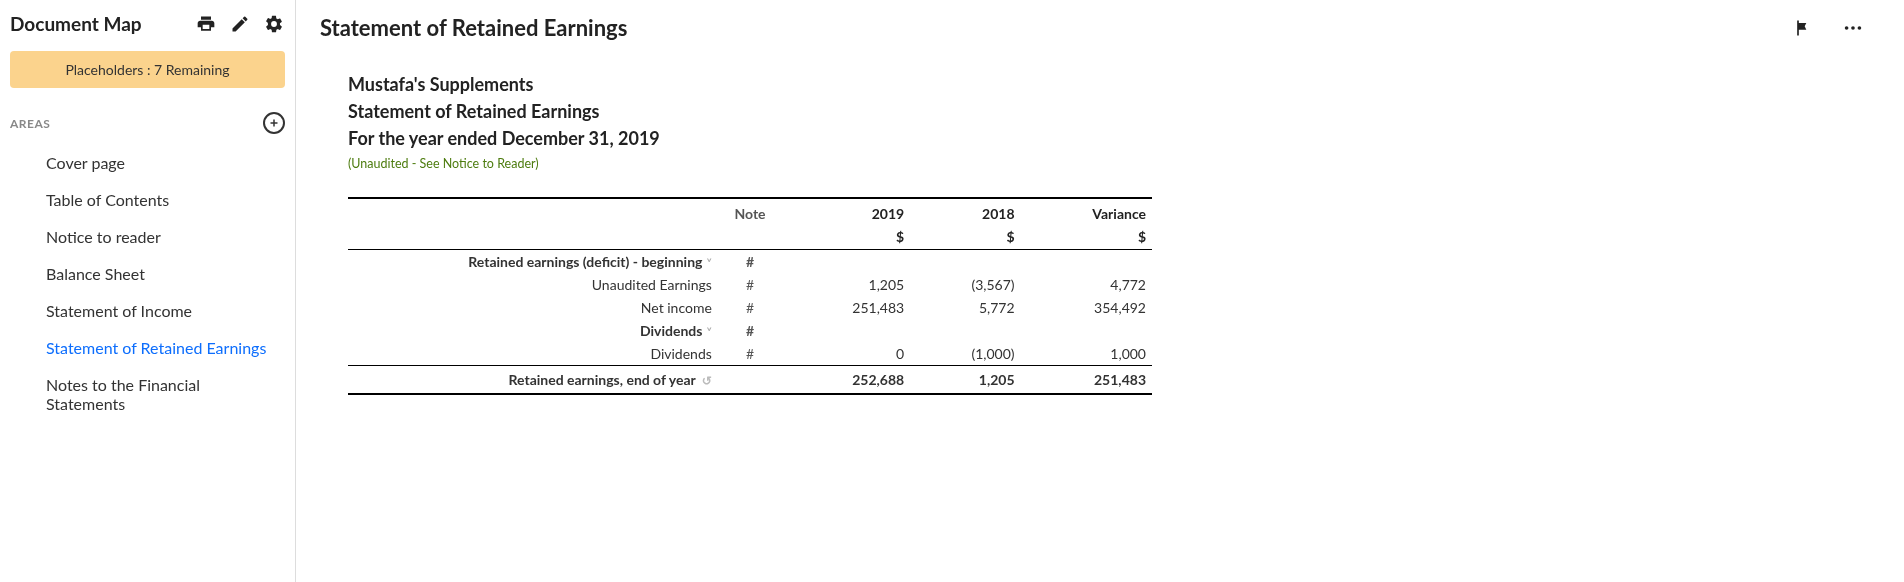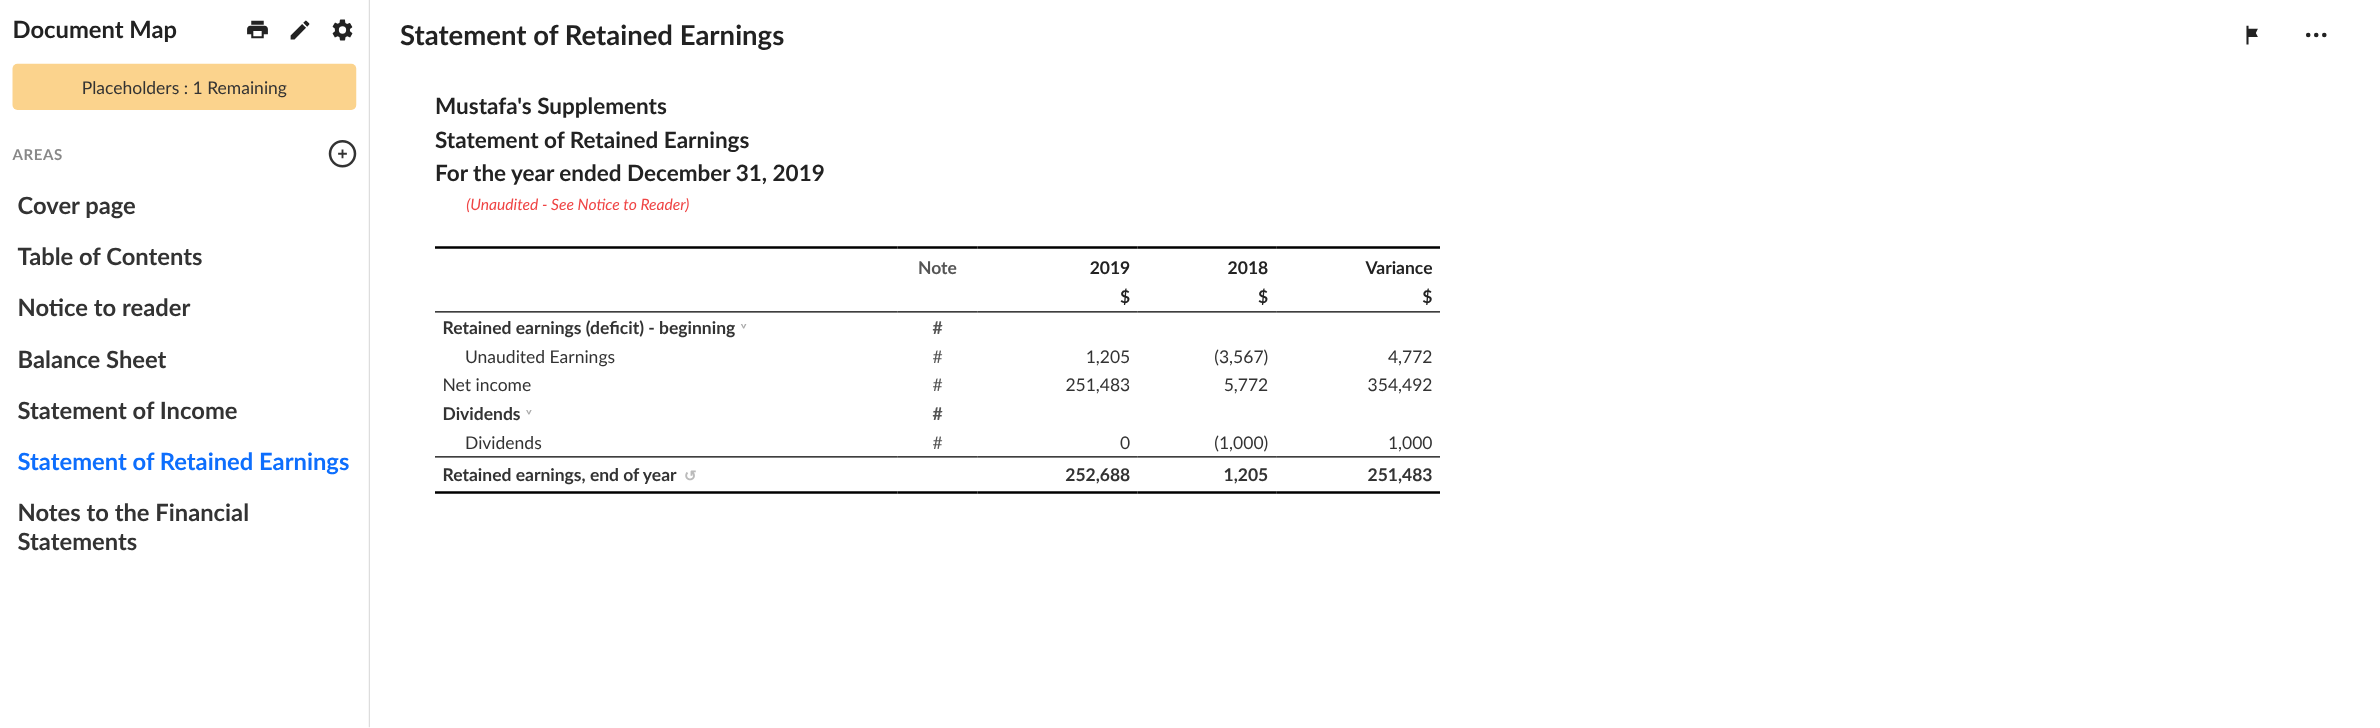--- a/index.html
+++ b/index.html
@@ -65,24 +65,25 @@
       width: 22px; height: 22px;
       border: 2px solid #333;
       border-radius: 50%;
       display: flex; align-items: center; justify-content: center;
       cursor: pointer;
       font-weight: 700;
       line-height: 1;
     }
     .nav-item {
       padding: 9px 4px;
-      font-size: 19px;
-      font-weight: 700;
+      font-size: 16px;
+      font-weight: 400;
       color: #333;
       cursor: pointer;
+      margin-left: 32px;
     }
     .nav-item.active { color: #0d6efd; }
     .main {
       flex: 1;
       padding: 14px 40px 40px 24px;
       overflow: auto;
       position: relative;
     }
     .main-header {
       display: flex;
@@ -98,35 +99,33 @@
     .doc-container { padding: 30px 28px; max-width: 860px; }
     .doc-head { margin-bottom: 26px; }
     .doc-h-line {
       font-size: 18px;
       font-weight: 700;
       color: #222;
       line-height: 1.5;
     }
     .doc-sub {
       font-size: 12.5px;
-      font-style: italic;
-      color: #ef4444;
+      color: #4d7c0f;
       margin-top: 4px;
-      margin-left: 25px;
     }
     table.fin {
       border-collapse: collapse;
       width: 100%;
       font-size: 14px;
     }
     .fin th, .fin td {
       padding: 3px 6px;
       text-align: right;
     }
-    .fin .label-cell { text-align: left; width: 46%; }
+    .fin .label-cell { text-align: right; width: 46%; }
     .fin .note-cell { text-align: center; width: 8%; color:#555; }
     .fin thead tr:first-child th { border-top: 2px solid #000; padding-top: 6px; }
     .fin thead tr.cur th { border-bottom: 1px solid #000; padding-bottom: 4px; }
     .fin th { font-weight: 700; color: #222; }
     .row-bold td { font-weight: 700; }
     .row-indent .label-cell { padding-left: 24px; font-weight: 400; }
     .total-row td { border-top: 1px solid #000; border-bottom: 2px solid #000; font-weight: 700; padding-top:5px; padding-bottom:5px; }
     .chev { color: #aaa; font-size: 11px; margin-left: 4px; }
     .rev-icon { color:#bbb; font-size:12px; margin-left:6px; }
     svg { display: block; }
@@ -147,21 +146,21 @@
           <path d="M3 17.25V21h3.75L17.81 9.94l-3.75-3.75L3 17.25zM20.71 7.04a1 1 0 0 0 0-1.41l-2.34-2.34a1 1 0 0 0-1.41 0l-1.83 1.83 3.75 3.75 1.83-1.83z"></path>
         </svg>
     </div>
     <div class="icon-btn">
       <svg width="20" height="20" viewBox="0 0 24 24" fill="currentColor">
           <path d="M19.14 12.94a7.14 7.14 0 0 0 .05-.94 7.14 7.14 0 0 0-.05-.94l2.03-1.58a.5.5 0 0 0 .12-.64l-1.92-3.32a.5.5 0 0 0-.6-.22l-2.39.96a7.03 7.03 0 0 0-1.62-.94l-.36-2.54A.5.5 0 0 0 14 2h-4a.5.5 0 0 0-.49.42l-.36 2.54c-.58.24-1.12.55-1.62.94l-2.39-.96a.5.5 0 0 0-.6.22L2.62 8.48a.5.5 0 0 0 .12.64l2.03 1.58c-.3.62-.05 1.25-.05 1.3 0 .05.02.68.05 1.3l-2.03 1.58a.5.5 0 0 0-.12.64l1.92 3.32c.13.22.39.31.6.22l2.39-.96c.5.39 1.04.7 1.62.94l.36 2.54A.5.5 0 0 0 10 22h4a.5.5 0 0 0 .49-.42l.36-2.54c.58-.24 1.12-.55 1.62-.94l2.39.96c.22.09.48 0 .6-.22l1.92-3.32a.5.5 0 0 0-.12-.64l-2.03-1.58zM12 15.5A3.5 3.5 0 1 1 12 8.5a3.5 3.5 0 0 1 0 7z"></path>
         </svg>
     </div>
   </div>
 
-  <div class="placeholders-badge">Placeholders : 1 Remaining</div>
+  <div class="placeholders-badge">Placeholders : 7 Remaining</div>
 
   <div class="section-label-row">
     <div class="section-label">AREAS</div>
     <div class="add-btn">
       <svg width="12" height="12" viewBox="0 0 24 24" fill="none" stroke="currentColor" stroke-width="3">
           <line x1="12" y1="5" x2="12" y2="19"></line>
           <line x1="5" y1="12" x2="19" y2="12"></line>
         </svg>
     </div>
   </div>

